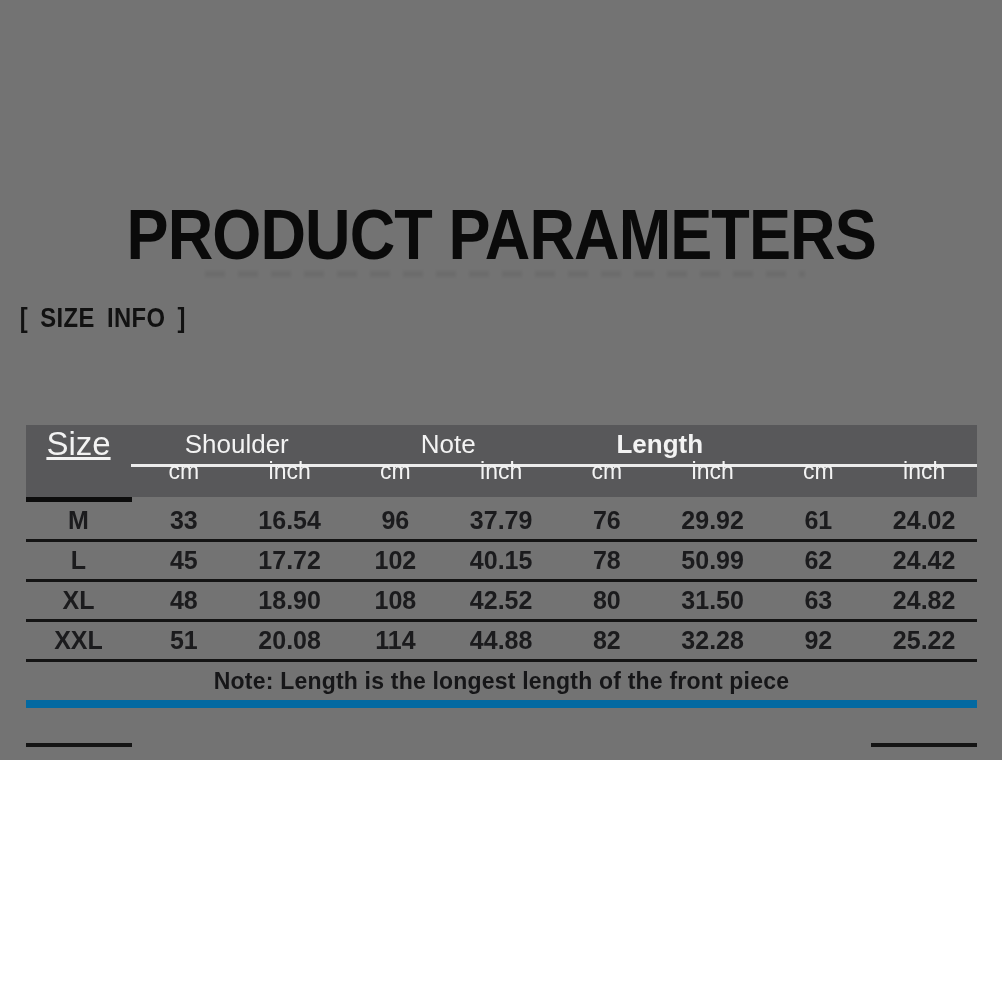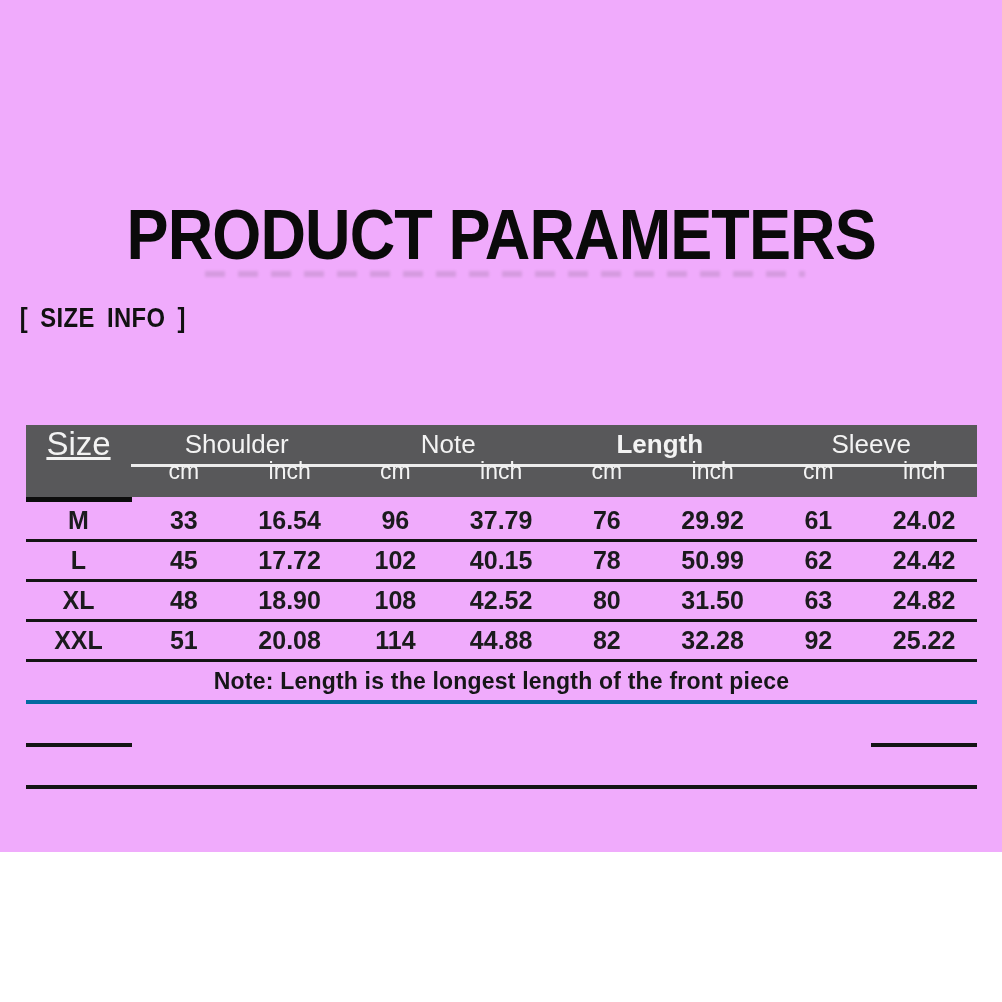--- a/index.html
+++ b/index.html
@@ -4,22 +4,22 @@
 <style>
   html, body {
     margin: 0;
     padding: 0;
     background: #ffffff;
     font-family: "Liberation Sans", sans-serif;
   }
   .canvas {
     position: relative;
     width: 1002px;
-    height: 852px;
-    background: #f0abfc;
+    height: 760px;
+    background: #737373;
     overflow: hidden;
   }
 
   
   .title-wrap {
     position: absolute;
     top: 203px;
     left: 0;
     width: 1002px;
     text-align: center;
@@ -134,21 +134,21 @@
   }
   .trow .cell {
     text-align: center;
     font-size: 25px;
     font-weight: bold;
     color: #1b1b1d;
     line-height: 37px;
   }
   .note-row {
     height: 38px;
-    border-bottom: 4px solid #0369a1;
+    border-bottom: 8px solid #0369a1;
     display: flex;
     align-items: center;
     justify-content: center;
   }
   .note-text {
     font-size: 23px;
     font-weight: bold;
     color: #161618;
     letter-spacing: 0.2px;
   }
@@ -178,21 +178,20 @@
     <span class="subtitle">[ SIZE INFO ]</span>
   </div>
 
   <div class="size-table">
 
     <div class="thead">
       <div class="size-head">Size</div>
       <div class="group-cell g0">Shoulder</div>
       <div class="group-cell g1">Note</div>
       <div class="group-cell g2">Length</div>
-      <div class="group-cell g3">Sleeve</div>
       <div class="head-divider"></div>
       <div class="unit-cell u0">cm</div>
       <div class="unit-cell u1">inch</div>
       <div class="unit-cell u2">cm</div>
       <div class="unit-cell u3">inch</div>
       <div class="unit-cell u4">cm</div>
       <div class="unit-cell u5">inch</div>
       <div class="unit-cell u6">cm</div>
       <div class="unit-cell u7">inch</div>
       <div class="size-underline"></div>

